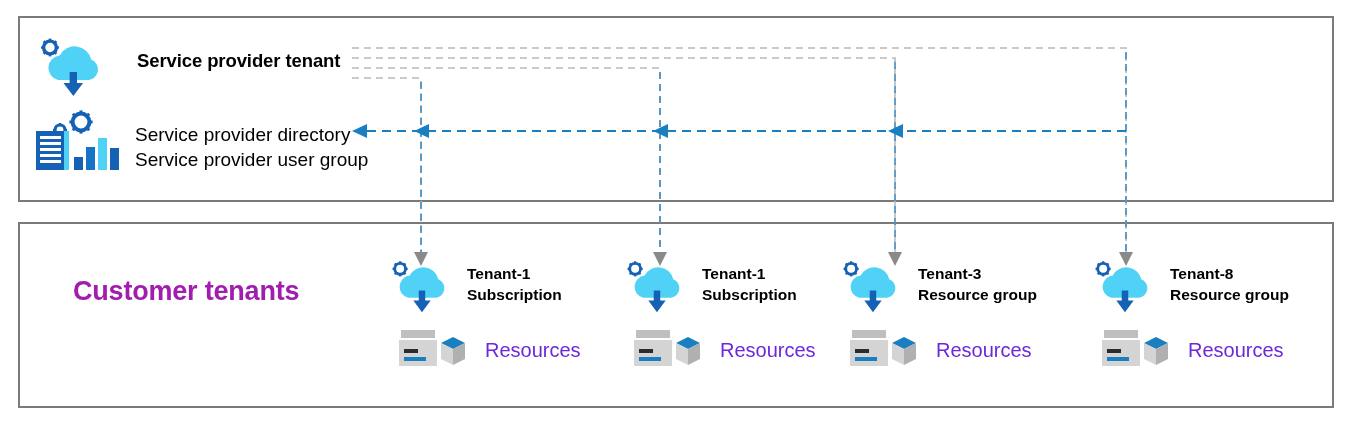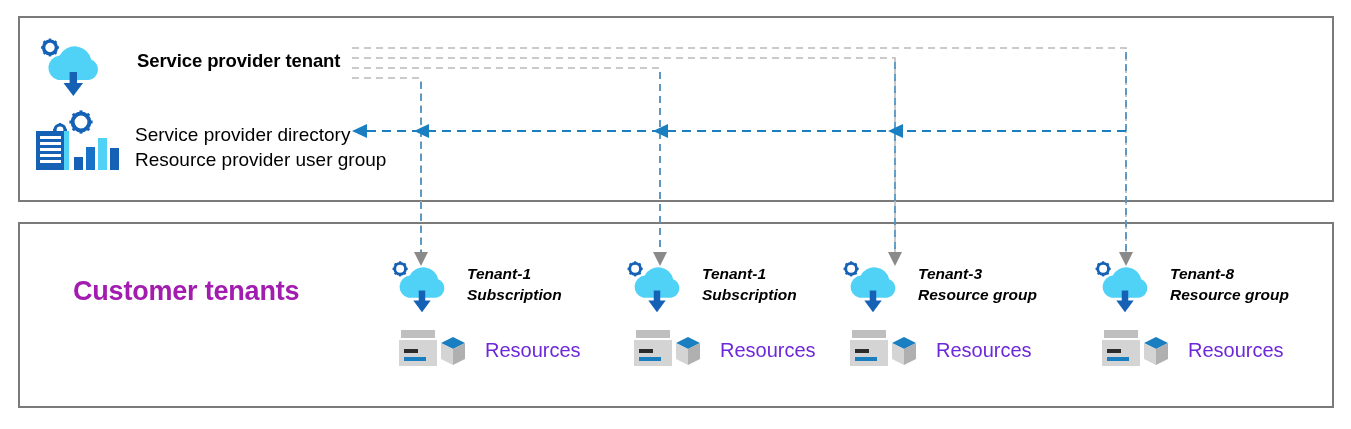--- a/index.html
+++ b/index.html
@@ -92,21 +92,20 @@
     top: 256px;
     width: 236px;
     height: 120px;
   }
   .tenant-head {
     position: absolute;
     left: 0;
     top: 0;
     width: 236px;
     height: 56px;
-    font-style: italic;
   }
   .tenant-title {
     position: absolute;
     left: 82px;
     top: 8px;
     font-size: 15.5px;
     font-weight: bold;
     color: #000000;
     line-height: 1.33;
     white-space: nowrap;
@@ -236,21 +235,21 @@
     <g>
       <rect x="40" y="47" width="9" height="13" fill="#1561b5"></rect>
       <rect x="52" y="37" width="9" height="23" fill="#1873c8"></rect>
       <rect x="64" y="28" width="9" height="32" fill="#50d2f7"></rect>
       <rect x="76" y="38" width="9" height="22" fill="#1561b5"></rect>
     </g>
   </svg>
 
   <div class="txt" id="provider-directory-label">Service provider directory</div>
   <div class="txt" id="provider-tenant-label">Service provider tenant</div>
-  <div class="txt" id="provider-usergroup-label">Resource provider user group</div>
+  <div class="txt" id="provider-usergroup-label">Service provider user group</div>
 
   <div class="txt" id="customer-tenants-title">Customer tenants</div>
 
   <div class="tenant-col" style="left:385px;">
     <div class="tenant-head">
       <svg class="icon-slot" style="left:2px; top:2px;" width="66" height="56" viewBox="0 0 70 62">
         <g fill="none" stroke="#1561b5" stroke-width="3.2">
           <circle cx="13" cy="12" r="6"></circle>
           <g stroke-width="2.4">
             <line x1="13" y1="3.6" x2="13" y2="6.2"></line>

